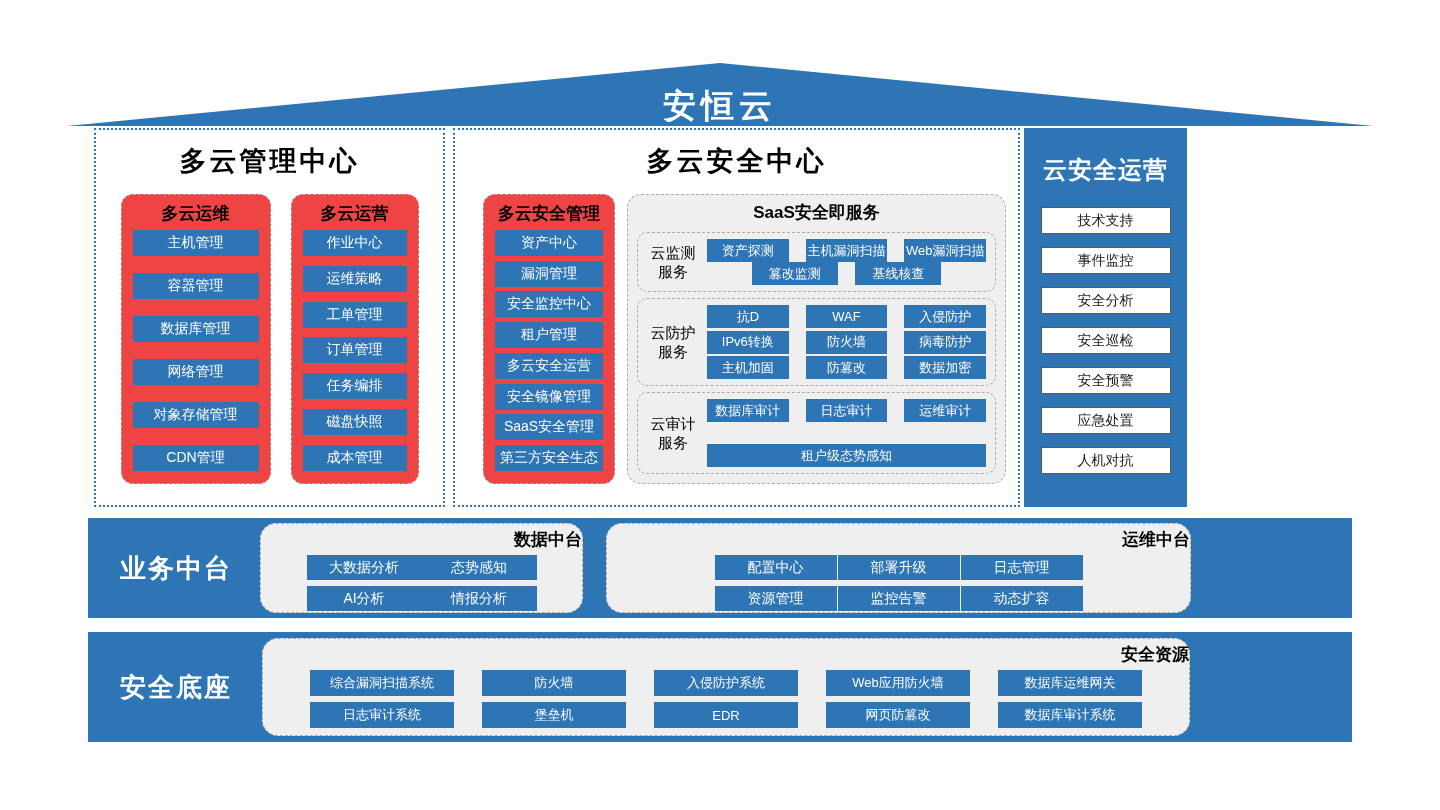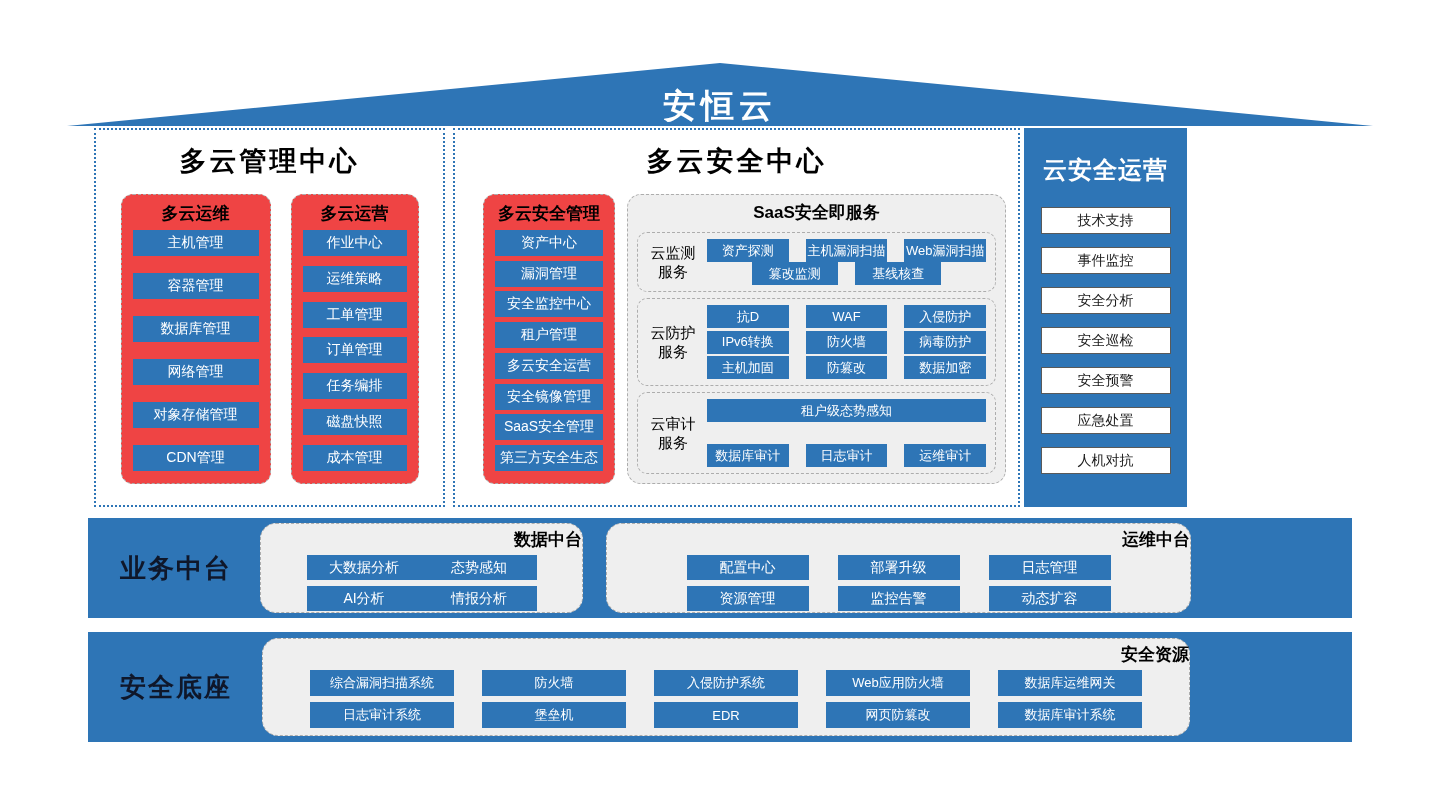--- a/index.html
+++ b/index.html
@@ -61,29 +61,29 @@
   .saas-row.pair { justify-content: center; }
   .saas-row.pair .blue-btn { flex: 0 0 31%; }
   .saas-row.full .blue-btn { flex: 1; }
 
   
   .band { position: absolute; left: 88px; width: 1264px; background: #2E75B6; }
   .band-1 { top: 518px; height: 100px; }
   .band-2 { top: 632px; height: 110px; }
   .band-label { position: absolute; left: 0; top: 0; height: 100%; width: 176px;
                 display: flex; align-items: center; justify-content: center;
-                color: #0f172a; font-size: 26px; font-weight: bold; letter-spacing: 2px; }
+                color: #ffffff; font-size: 26px; font-weight: bold; letter-spacing: 2px; }
   .band-group { position: absolute; background: #EFEFEF; border: 1px dashed #ADADAD; border-radius: 16px; }
   .g-data { left: 172px; top: 5px; width: 323px; height: 90px; }
   .g-ops  { left: 518px; top: 5px; width: 585px; height: 90px; }
   .g-res  { left: 174px; top: 6px; width: 928px; height: 98px; }
   .group-title { text-align: right; font-size: 17px; font-weight: bold; padding-top: 4px; }
   .grid { display: grid; justify-content: center; row-gap: 6px; margin-top: 4px; }
   .grid-2 { grid-template-columns: repeat(2, 115px); }
-  .grid-3 { grid-template-columns: repeat(3, 122px); column-gap: 29px; }
+  .grid-3 { grid-template-columns: repeat(3, 122px); column-gap: 1px; }
   .grid-5 { grid-template-columns: repeat(5, 144px); column-gap: 28px; }
   .grid-2 .blue-btn, .grid-3 .blue-btn { height: 25px; }
   .grid-5 .blue-btn { height: 26px; font-size: 13px; }
 </style>
 </head>
 <body>
 
 <div class="stage">
 
   <div class="roof">
@@ -182,27 +182,27 @@
               </div>
             </div>
           </div>
 
           <div class="saas-sub sub-audit">
             <div class="saas-label">
               <div>云审计</div>
               <div>服务</div>
             </div>
             <div class="saas-btns">
-              <div class="saas-row full">
-                <div class="blue-btn">租户级态势感知</div>
-              </div>
               <div class="saas-row">
                 <div class="blue-btn">数据库审计</div>
                 <div class="blue-btn">日志审计</div>
                 <div class="blue-btn">运维审计</div>
+              </div>
+              <div class="saas-row full">
+                <div class="blue-btn">租户级态势感知</div>
               </div>
             </div>
           </div>
 
         </div>
       </div>
     </section>
 
     <aside class="side-panel right">
       <div class="side-title">云安全运营</div>

